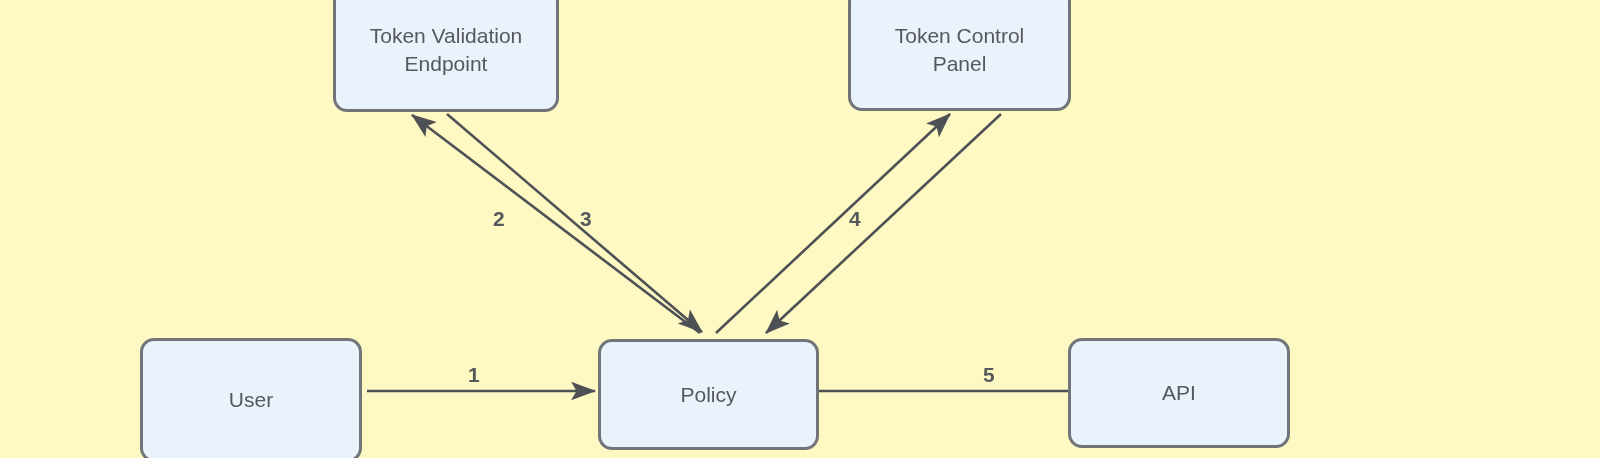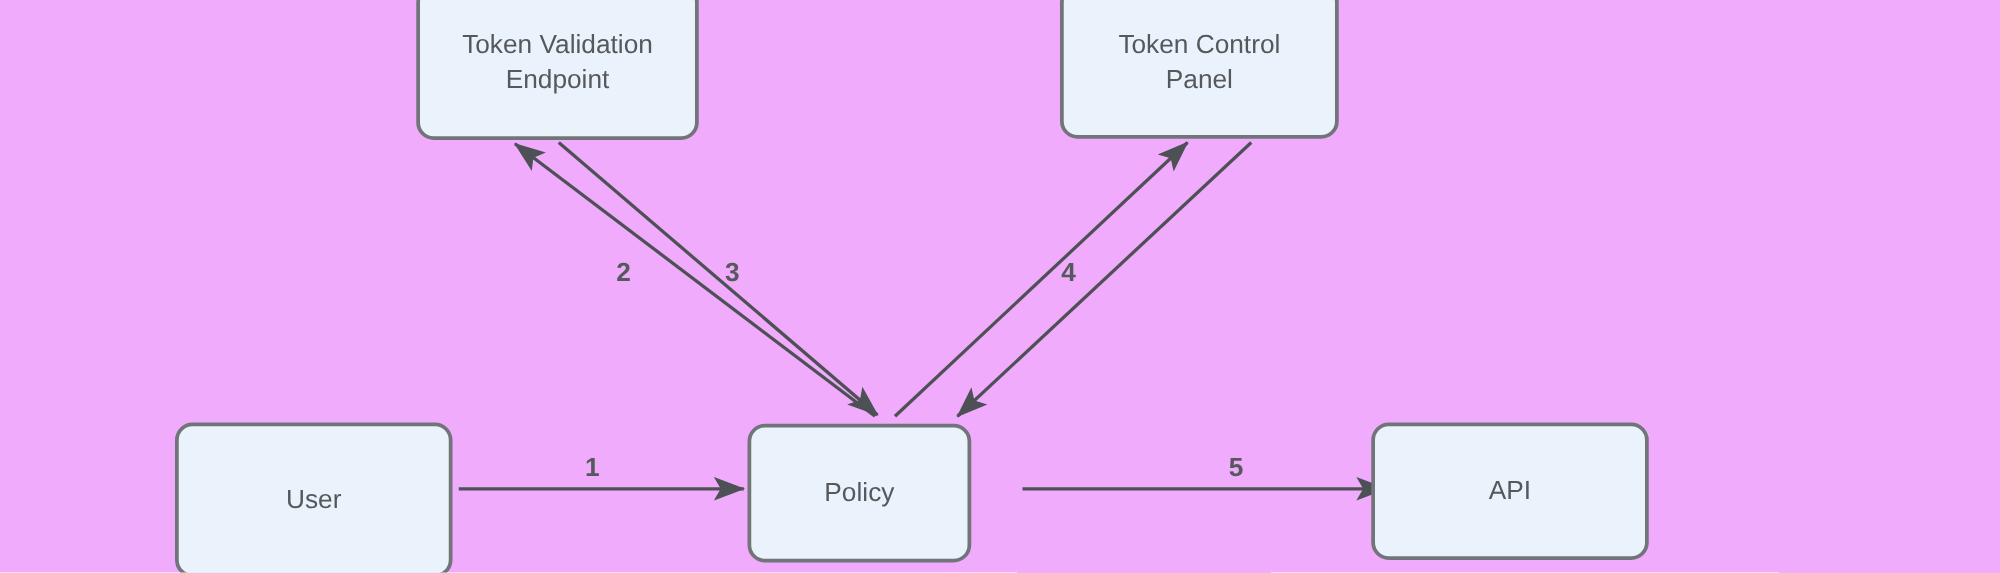--- a/index.html
+++ b/index.html
@@ -10,21 +10,21 @@
   body {
     width: 1600px;
     height: 458px;
     overflow: hidden;
     font-family: "Liberation Sans", sans-serif;
   }
   #canvas {
     position: relative;
     width: 1600px;
     height: 458px;
-    background: #f0abfc;
+    background: #fef9c3;
   }
   #edges {
     position: absolute;
     left: 0;
     top: 0;
     width: 1600px;
     height: 458px;
   }
   .node {
     position: absolute;
@@ -62,25 +62,25 @@
   }
   #node-user {
     left: 140px;
     top: 338px;
     width: 222px;
     height: 124px;
   }
   #node-policy {
     left: 598px;
     top: 339px;
-    width: 179px;
+    width: 221px;
     height: 111px;
   }
   #node-api {
-    left: 1097px;
+    left: 1068px;
     top: 338px;
     width: 222px;
     height: 110px;
   }
   .edge-label {
     position: absolute;
     color: #56595c;
     font-size: 21px;
     font-weight: bold;
     font-family: "Liberation Sans", sans-serif;

